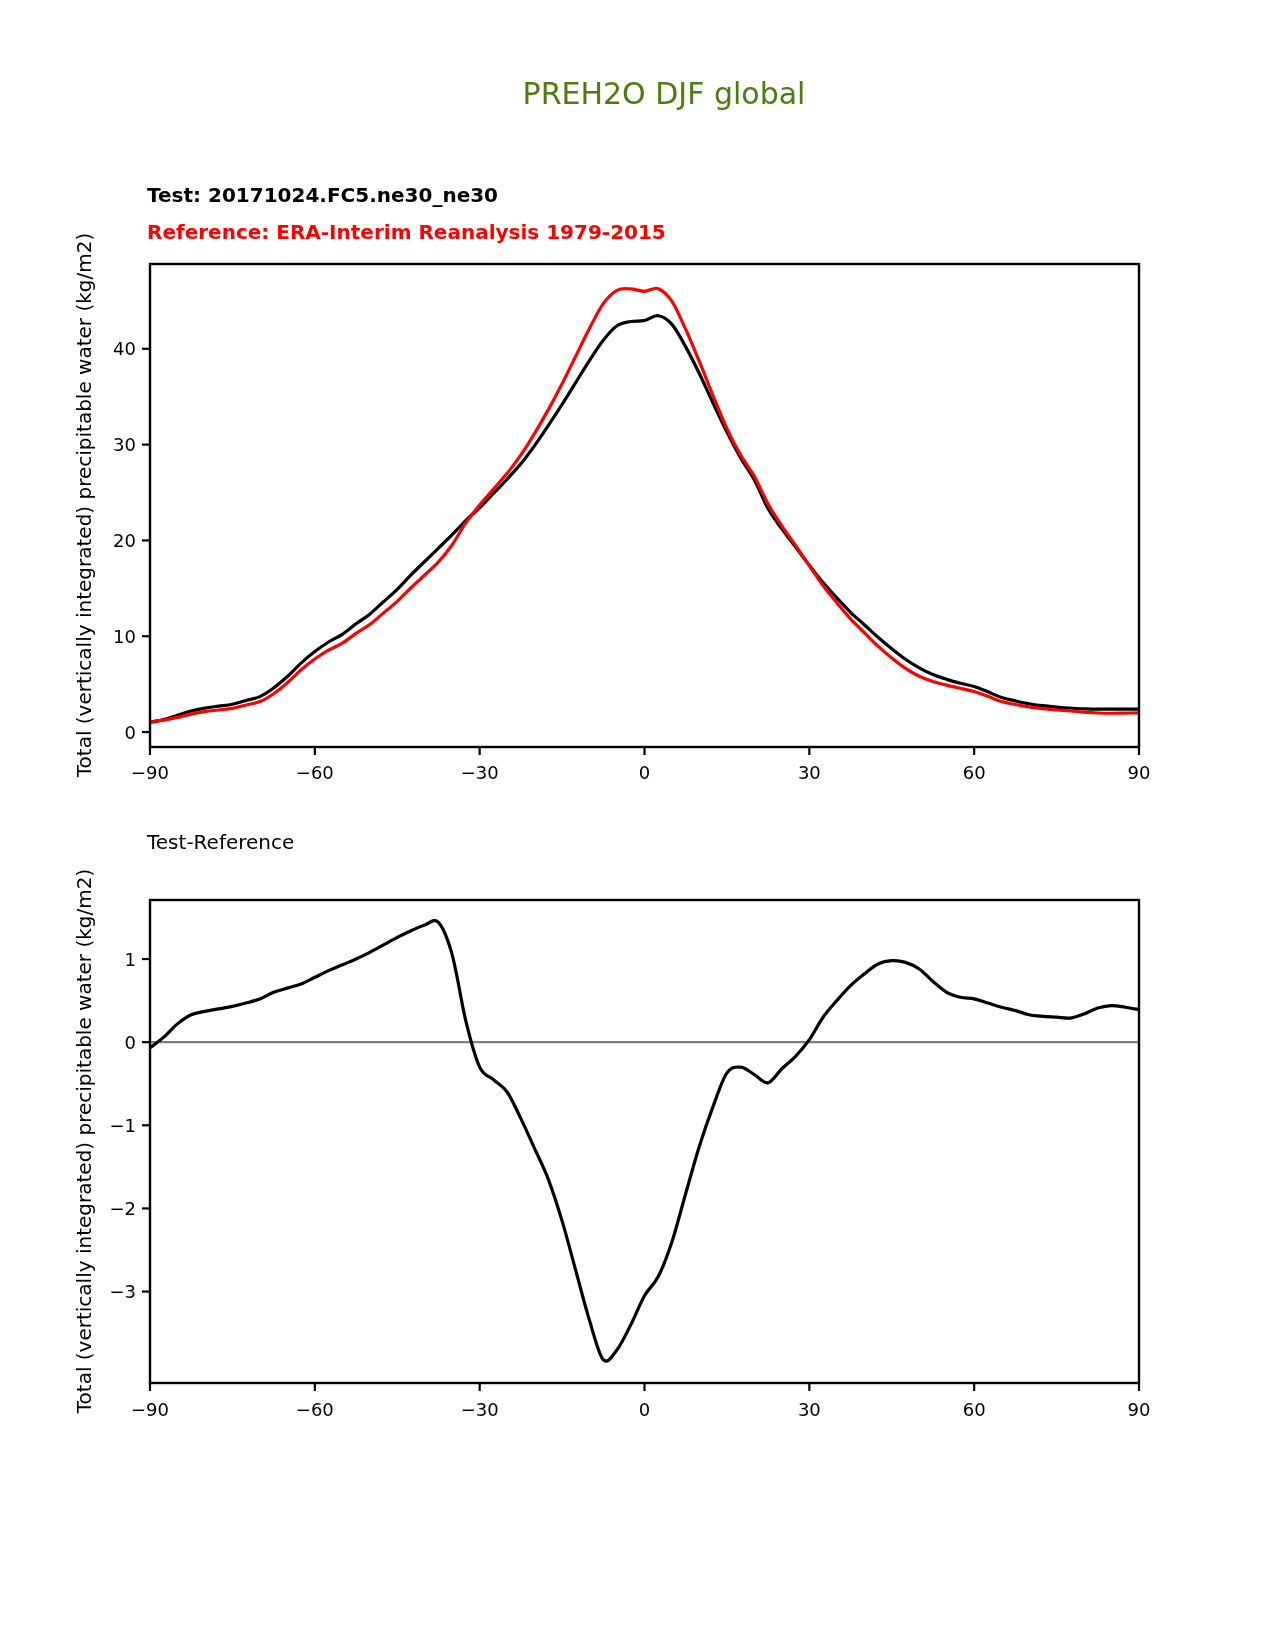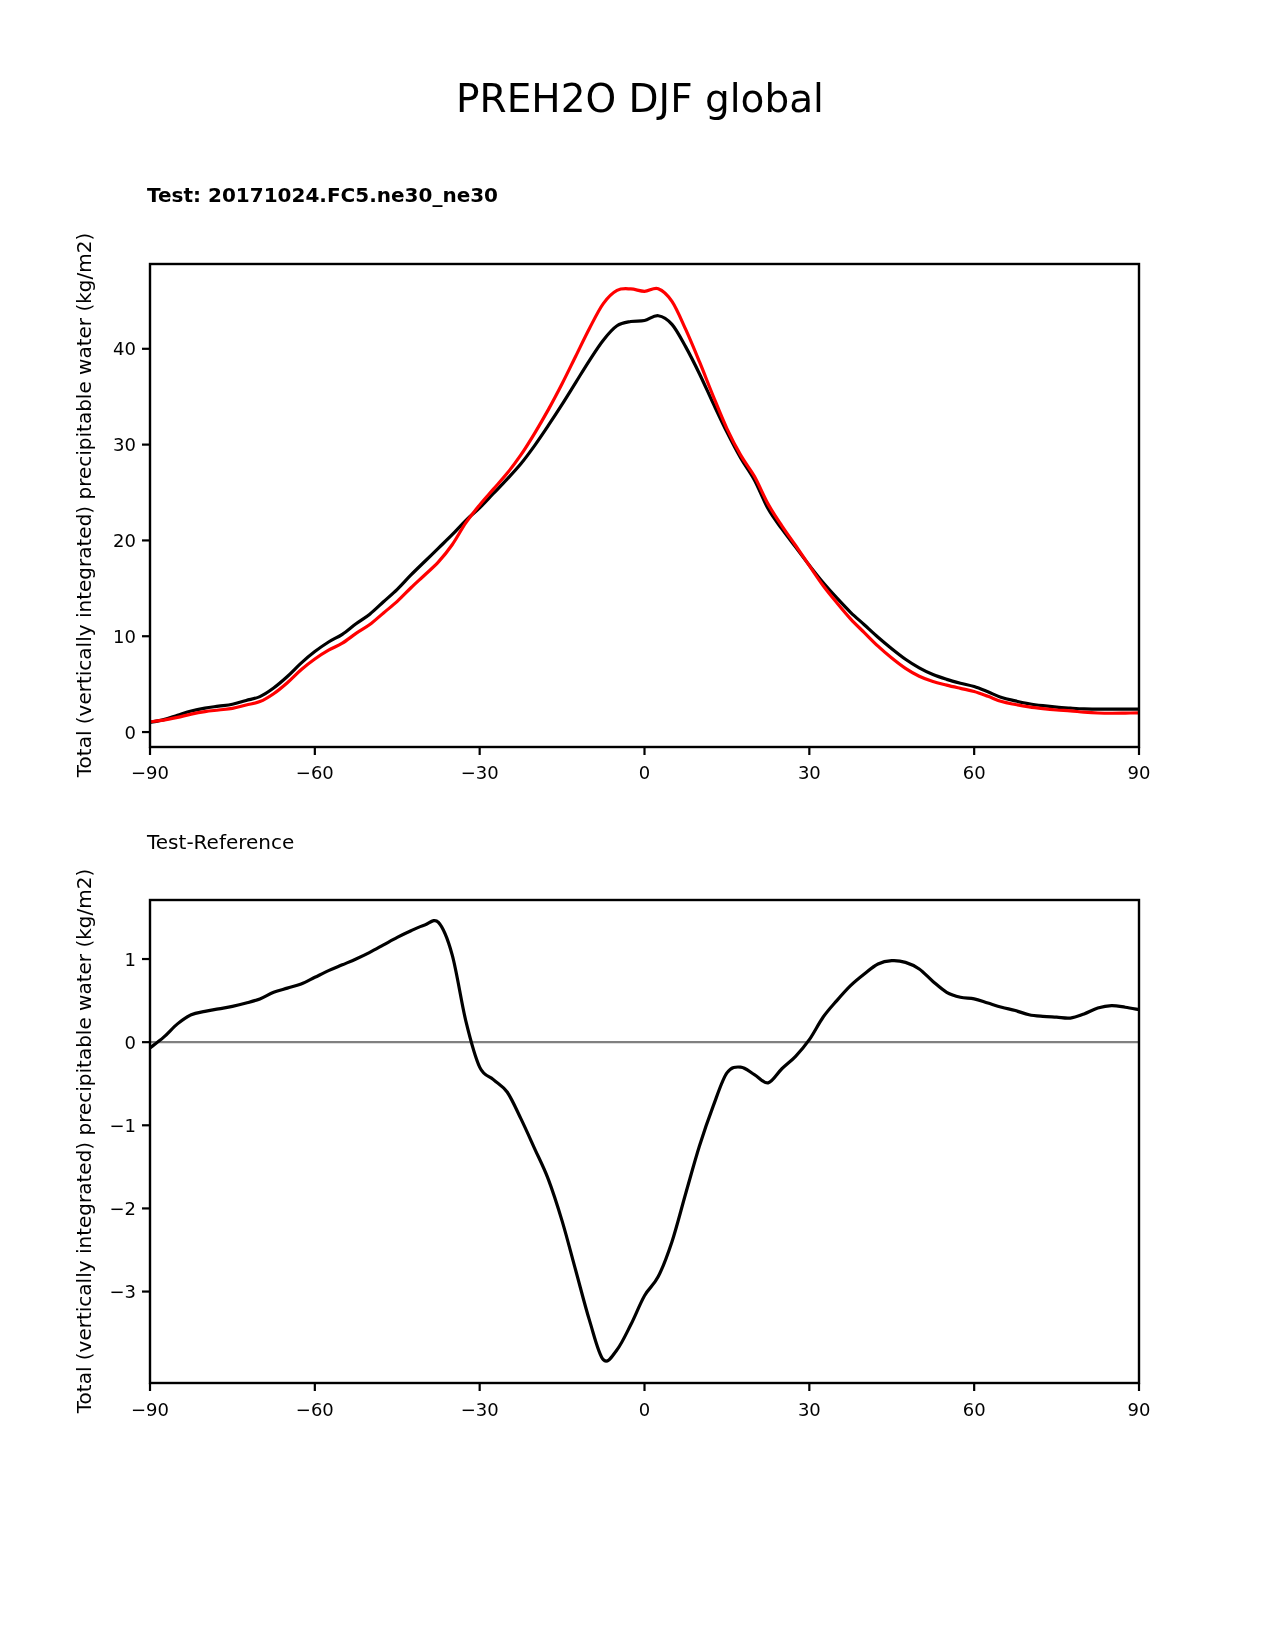--- a/index.html
+++ b/index.html
@@ -1,19 +1,19 @@
 <!DOCTYPE html>
 <html><head>
 <meta charset="utf-8">
 <style>
   html,body{margin:0;padding:0;background:#ffffff;}
   #figure{position:relative;width:1275px;height:1650px;background:#ffffff;
           font-family:"DejaVu Sans","Liberation Sans",sans-serif;overflow:hidden;}
-  .fig-title{position:absolute;left:640px;top:76px;transform:translateX(-50%);
-             font-size:39px;color:#000000;white-space:nowrap;}
+  .fig-title{position:absolute;left:664px;top:76px;transform:translateX(-50%);
+             font-size:30px;color:#4d7c0f;white-space:nowrap;}
   .legend-line{position:absolute;left:147px;font-size:20px;white-space:nowrap;font-weight:bold;}
   .legend-test{top:183px;color:#000;}
   .legend-ref{top:220px;color:#ff0000;}
   .subtitle{position:absolute;left:147px;top:822px;font-size:20px;color:#000;white-space:nowrap;margin-top:8px;}
   .ylabel{position:absolute;left:84px;transform:translate(-50%,-50%) rotate(-90deg);
           transform-origin:center center;font-size:20px;color:#000;white-space:nowrap;}
   .ylabel-top{top:505px;}
   .ylabel-bottom{top:1141px;}
   svg{position:absolute;left:0;top:0;}
   text{font-family:"DejaVu Sans","Liberation Sans",sans-serif;fill:#000;}
@@ -83,16 +83,17 @@
         <line x1="142" x2="150" y1="1125.2891566265062" y2="1125.2891566265062" stroke="#000" stroke-width="2.2"></line>
         <text x="136" y="1131.7891566265062" text-anchor="end" font-size="18px">−1</text>
         <line x1="142" x2="150" y1="1042.1566265060242" y2="1042.1566265060242" stroke="#000" stroke-width="2.2"></line>
         <text x="136" y="1048.6566265060242" text-anchor="end" font-size="18px">0</text>
         <line x1="142" x2="150" y1="959.0240963855422" y2="959.0240963855422" stroke="#000" stroke-width="2.2"></line>
         <text x="136" y="965.5240963855422" text-anchor="end" font-size="18px">1</text>
       </g>
     </svg>
   <div class="fig-title">PREH2O DJF global</div>
   <div class="legend-line legend-test">Test: 20171024.FC5.ne30_ne30</div>
+  <div class="legend-line legend-ref">Reference: ERA-Interim Reanalysis 1979-2015</div>
   <div class="ylabel ylabel-top">Total (vertically integrated) precipitable water (kg/m2)</div>
   <div class="subtitle">Test-Reference</div>
   <div class="ylabel ylabel-bottom">Total (vertically integrated) precipitable water (kg/m2)</div>
 </div>
 
 </body></html>

